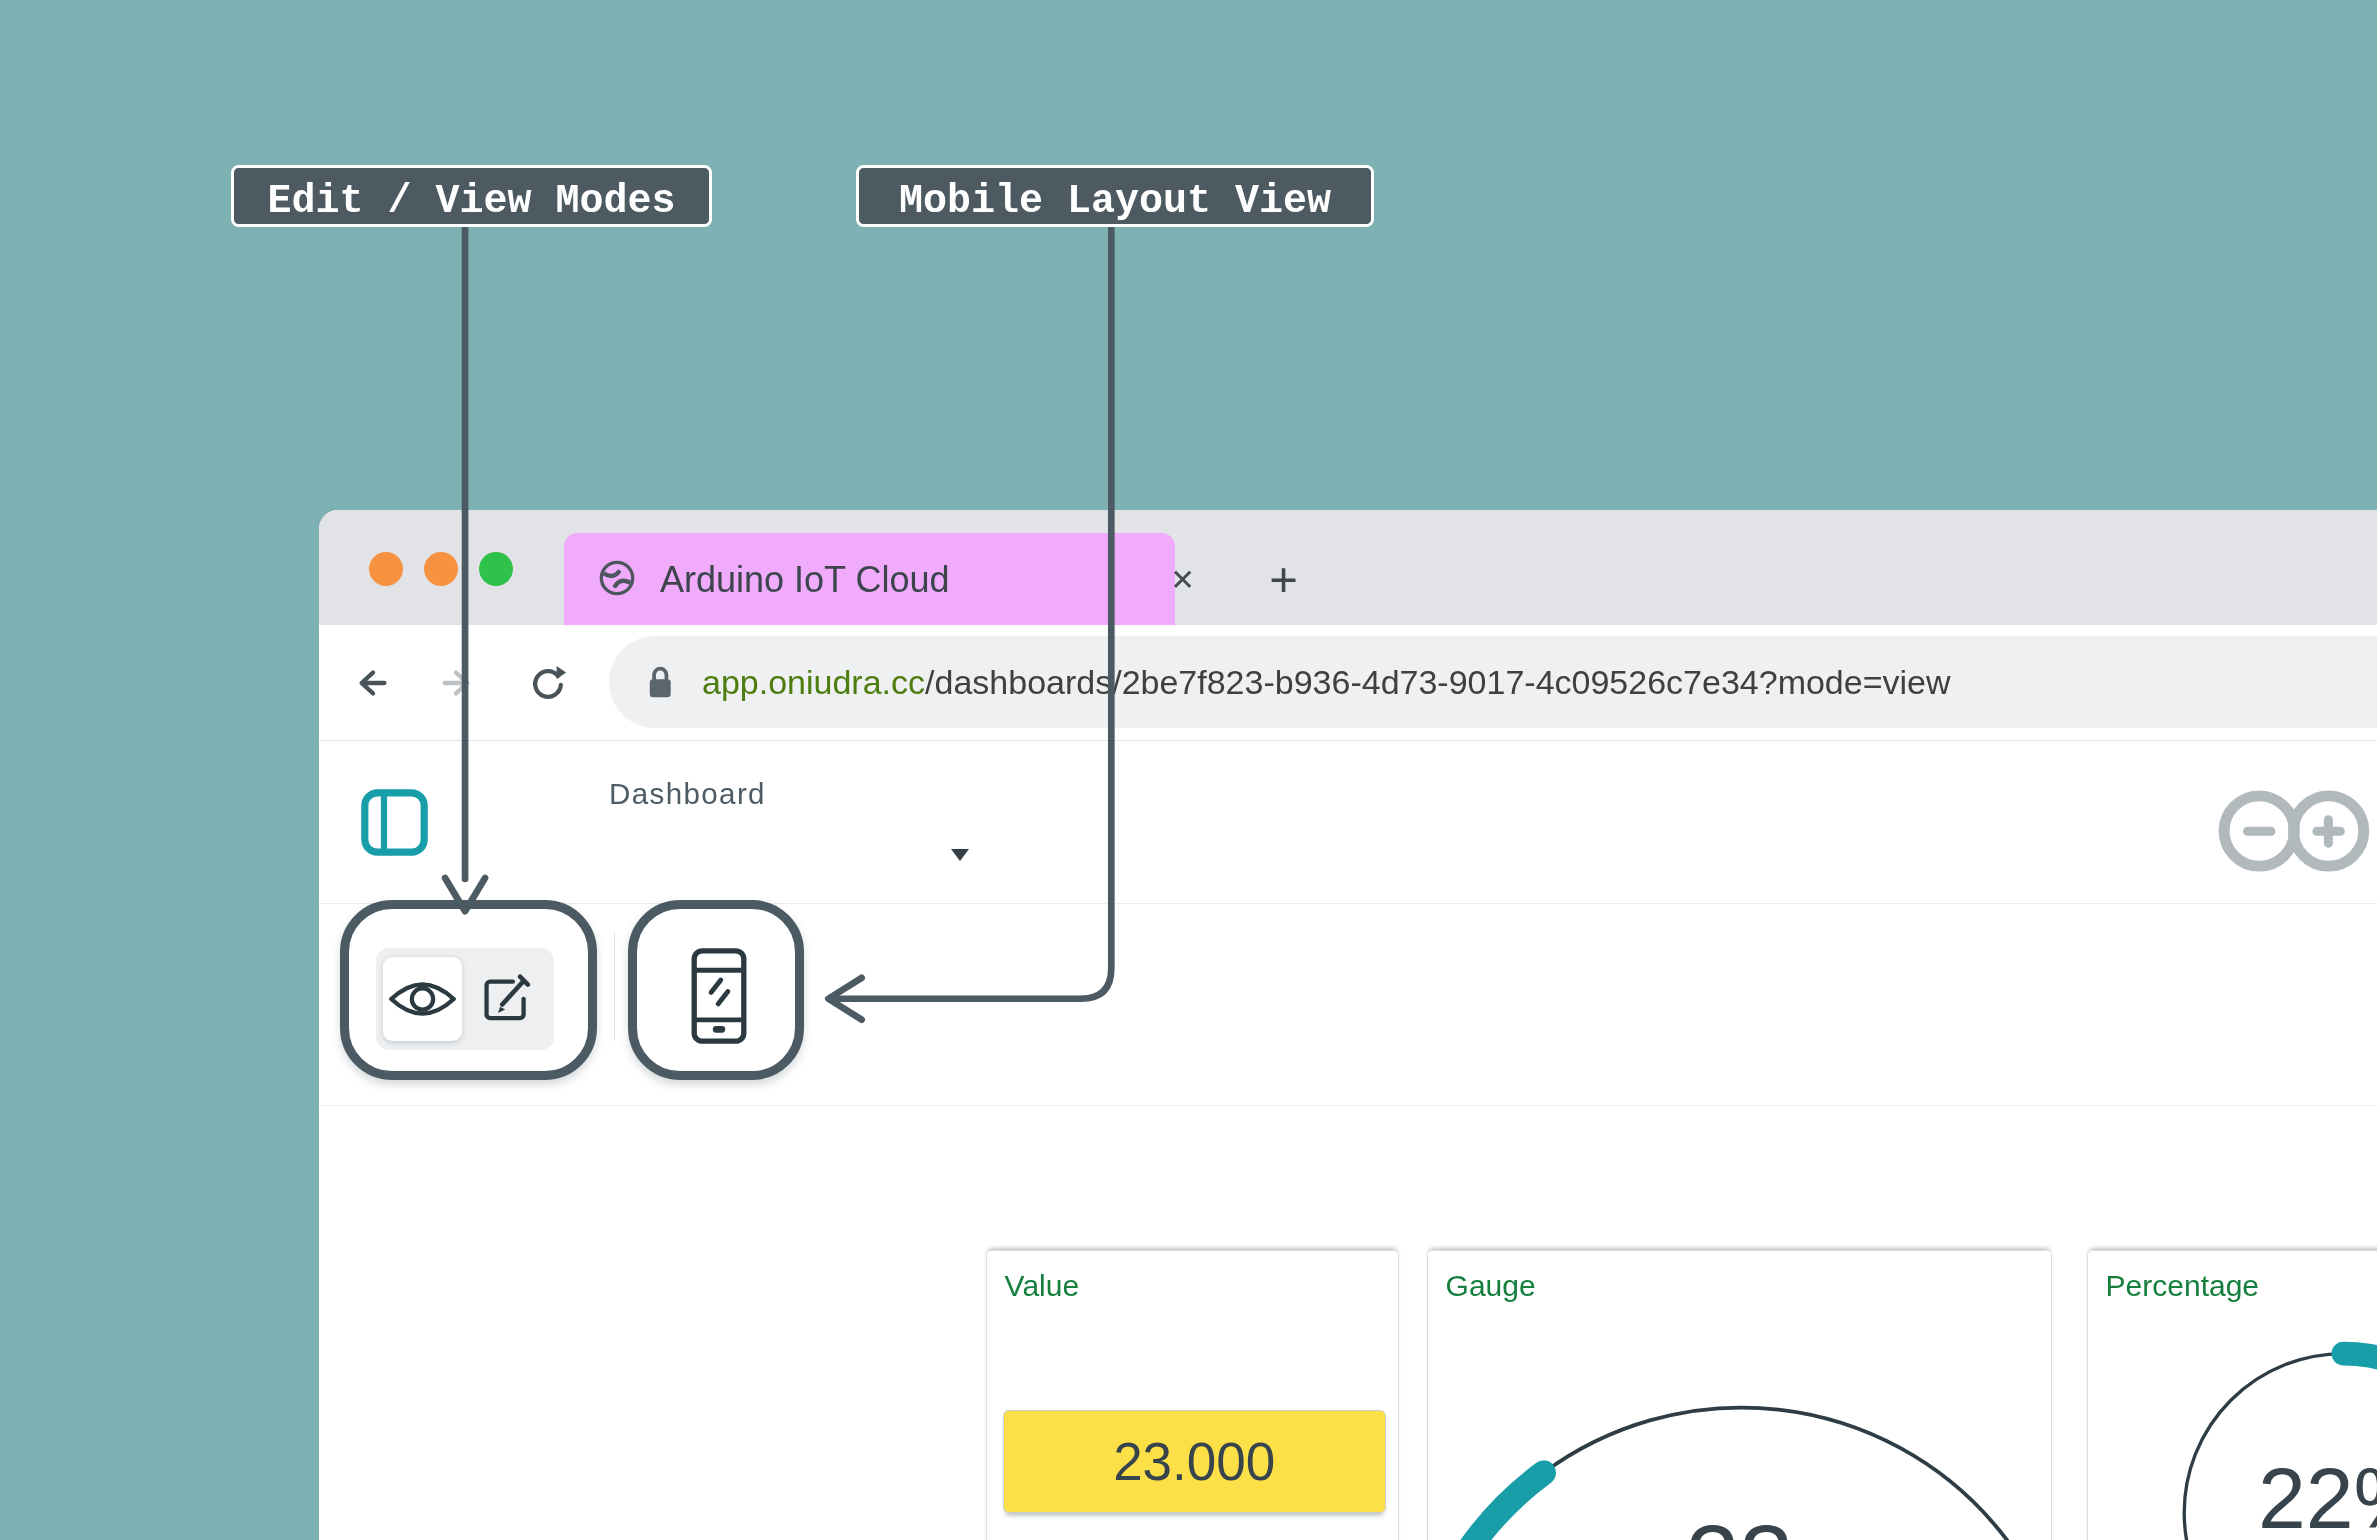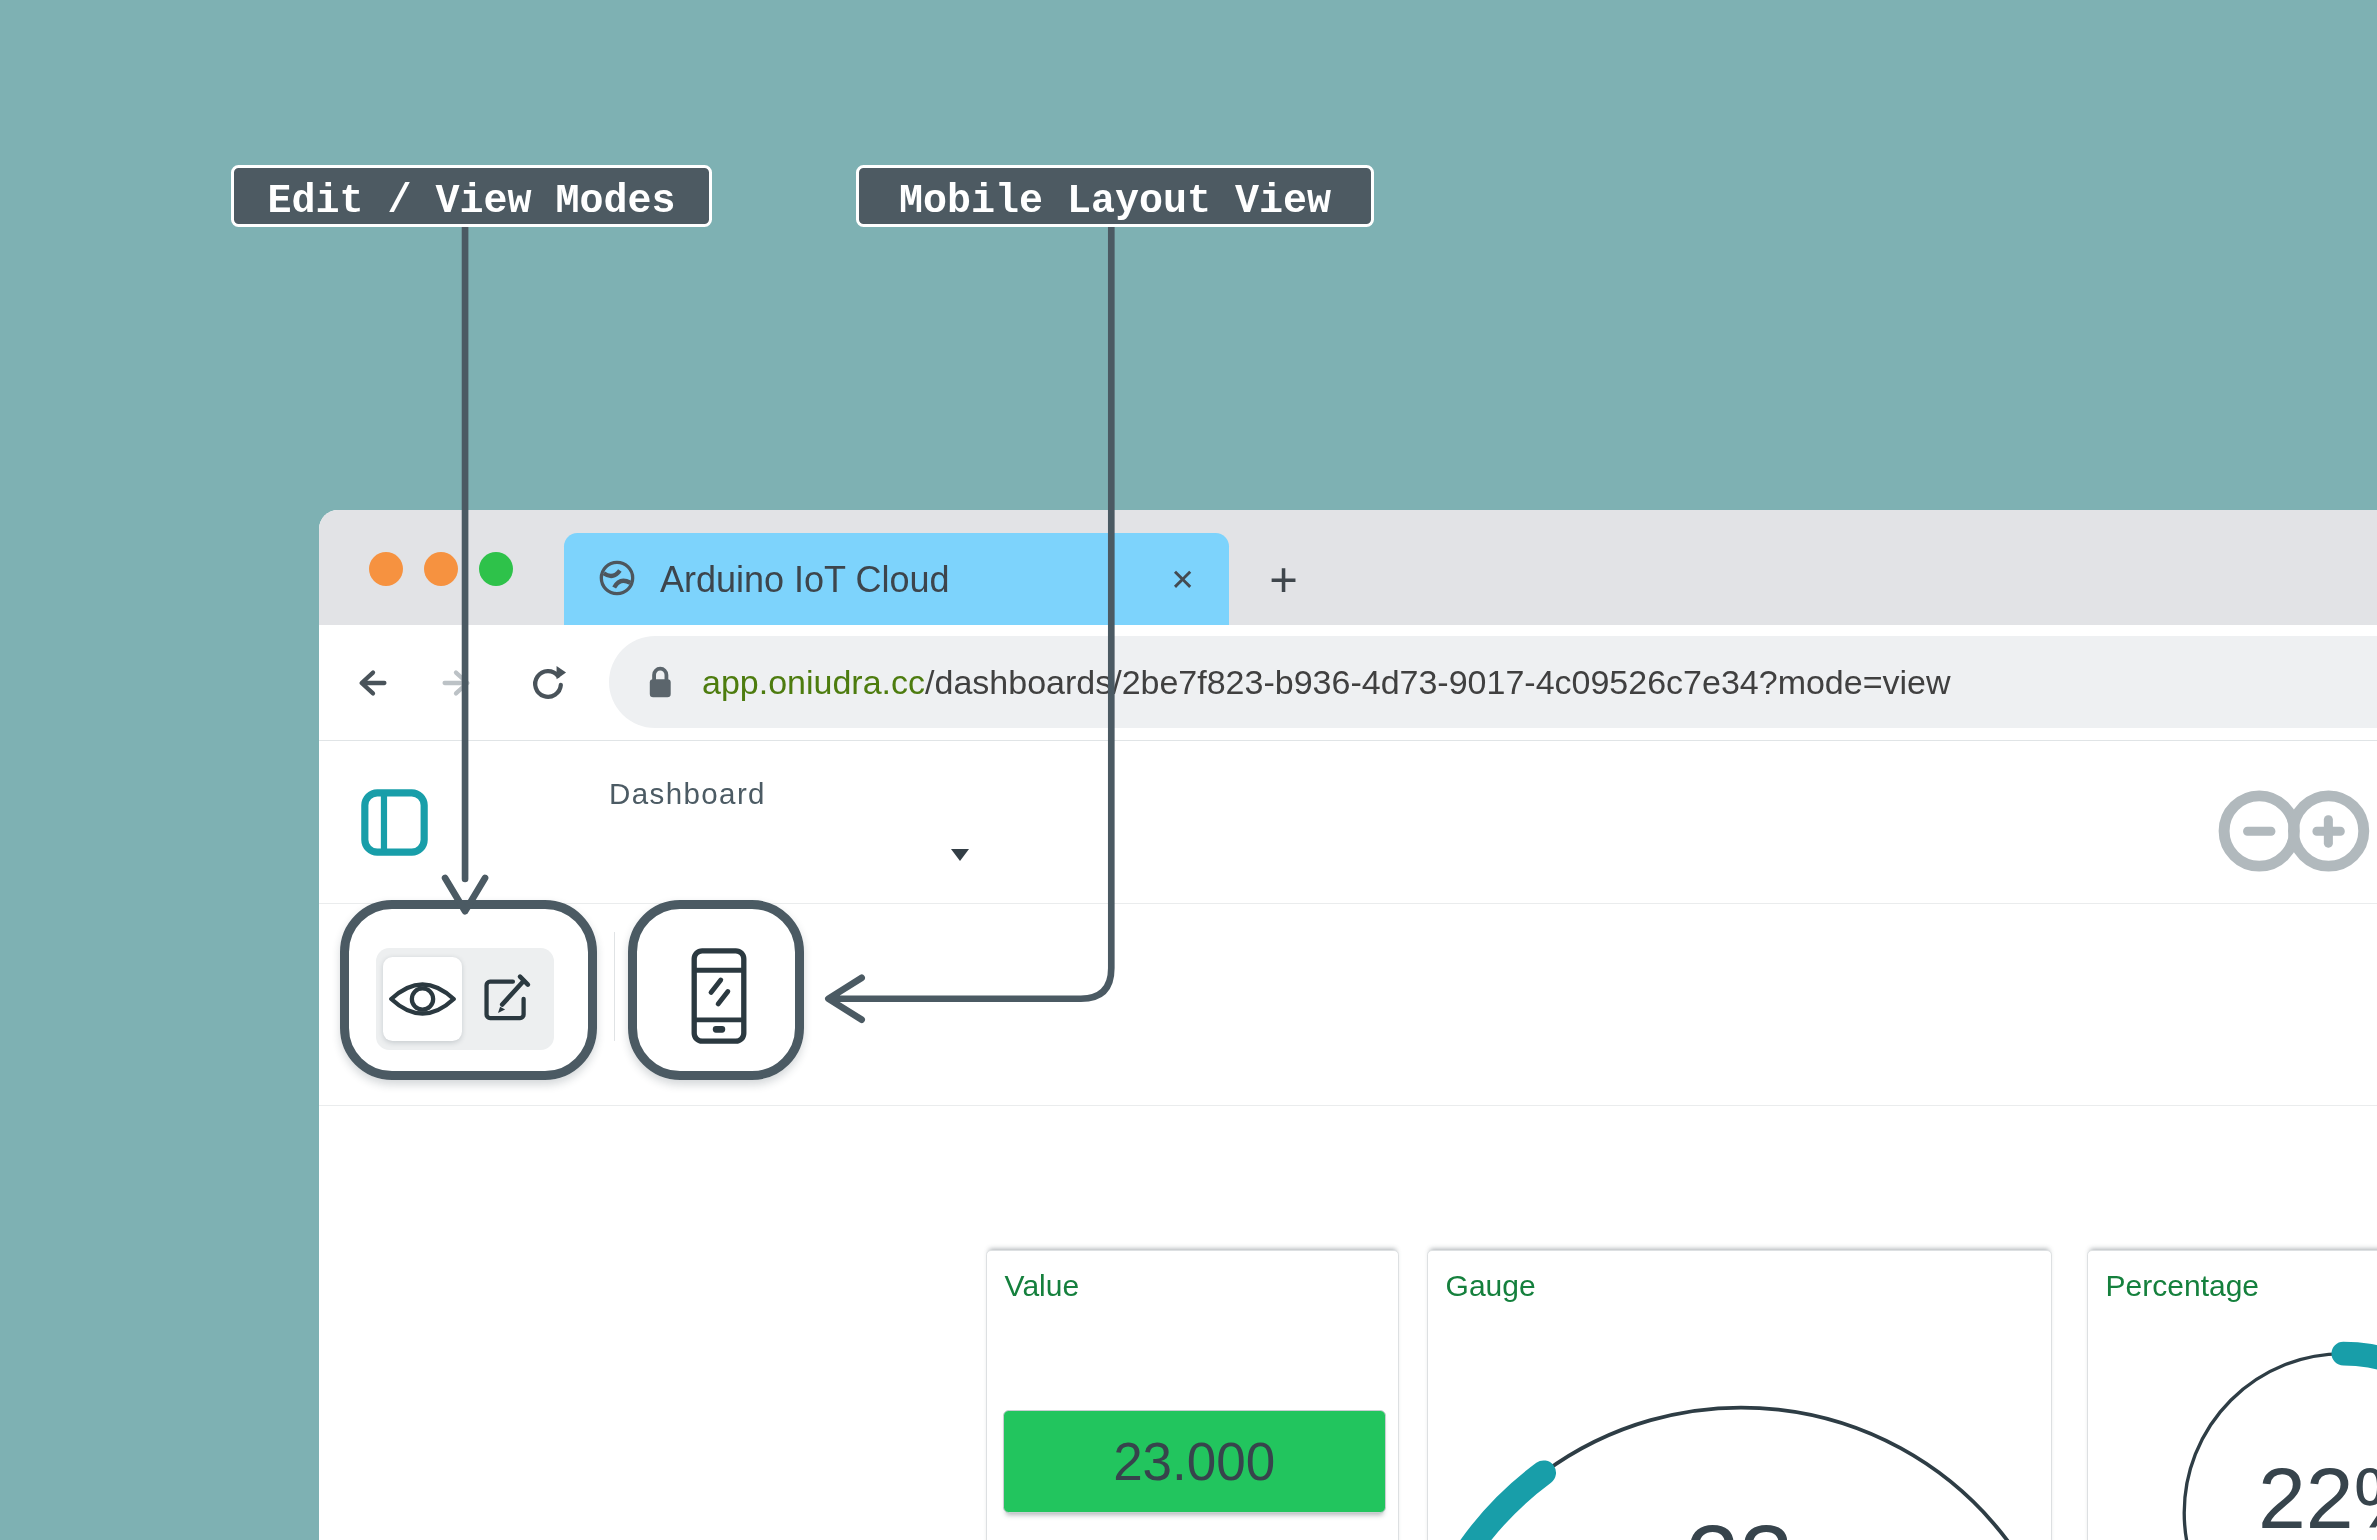--- a/index.html
+++ b/index.html
@@ -31,22 +31,22 @@
     background:#ffffff; border-top-left-radius:19px; overflow:hidden; z-index:10;
   }
 
   
   .tabbar { position:absolute; left:0; top:0; width:100%; height:115px; background:#e2e3e6; }
   .dot { position:absolute; top:42px; width:34px; height:34px; border-radius:50%; }
   #dot-1 { left:50px; background:#f69240; }
   #dot-2 { left:105px; background:#f69240; }
   #dot-3 { left:160px; background:#2ec24a; }
   .tab {
-    position:absolute; left:245px; top:23px; width:665px; height:92px;
-    background:#7dd3fc; border-radius:13.3px 13.3px 0 0;
+    position:absolute; left:245px; top:23px; width:611px; height:92px;
+    background:#f0abfc; border-radius:13.3px 13.3px 0 0;
   }
   .tab-globe { position:absolute; left:34px; top:26px; width:38px; height:38px; }
   .tab-title {
     position:absolute; left:96px; top:0; height:100%;
     display:flex; align-items:center; font-size:36px; color:#3d454c; padding-top:2.9px;
     white-space:nowrap;
   }
   .tab-close {
     position:absolute; left:590px; top:0; height:100%; width:57px;
     display:flex; align-items:center; justify-content:center;
@@ -121,21 +121,21 @@
     border:1.4px solid #dde0e2; border-radius:4.8px;
     box-shadow:0 -3.8px 4.8px -3.3px rgba(60,70,80,.45);
     overflow:hidden;
   }
   #card-value { left:667px; width:413px; }
   #card-gauge { left:1108px; width:625px; }
   #card-pct   { left:1768px; width:514px; }
   .w-title { position:absolute; left:17.6px; top:18px; font-size:30px; color:#15803d; }
   .value-box {
     position:absolute; left:15.7px; top:159px; width:383px; height:103px;
-    border:1.4px solid #c9ced2; border-radius:5.7px; background:#22c55e;
+    border:1.4px solid #c9ced2; border-radius:5.7px; background:#fde047;
     box-shadow:0 4.8px 5.7px -3.8px rgba(60,70,80,.4);
     display:flex; align-items:center; justify-content:center;
     font-size:53px; color:#37444c;
   }
   .arc-svg { position:absolute; left:0; top:0; }
   .gauge-num {
     position:absolute; left:0; top:259px; width:100%; text-align:center;
     font-size:97px; color:#37444c; line-height:1;
   }
   .pct-num {

